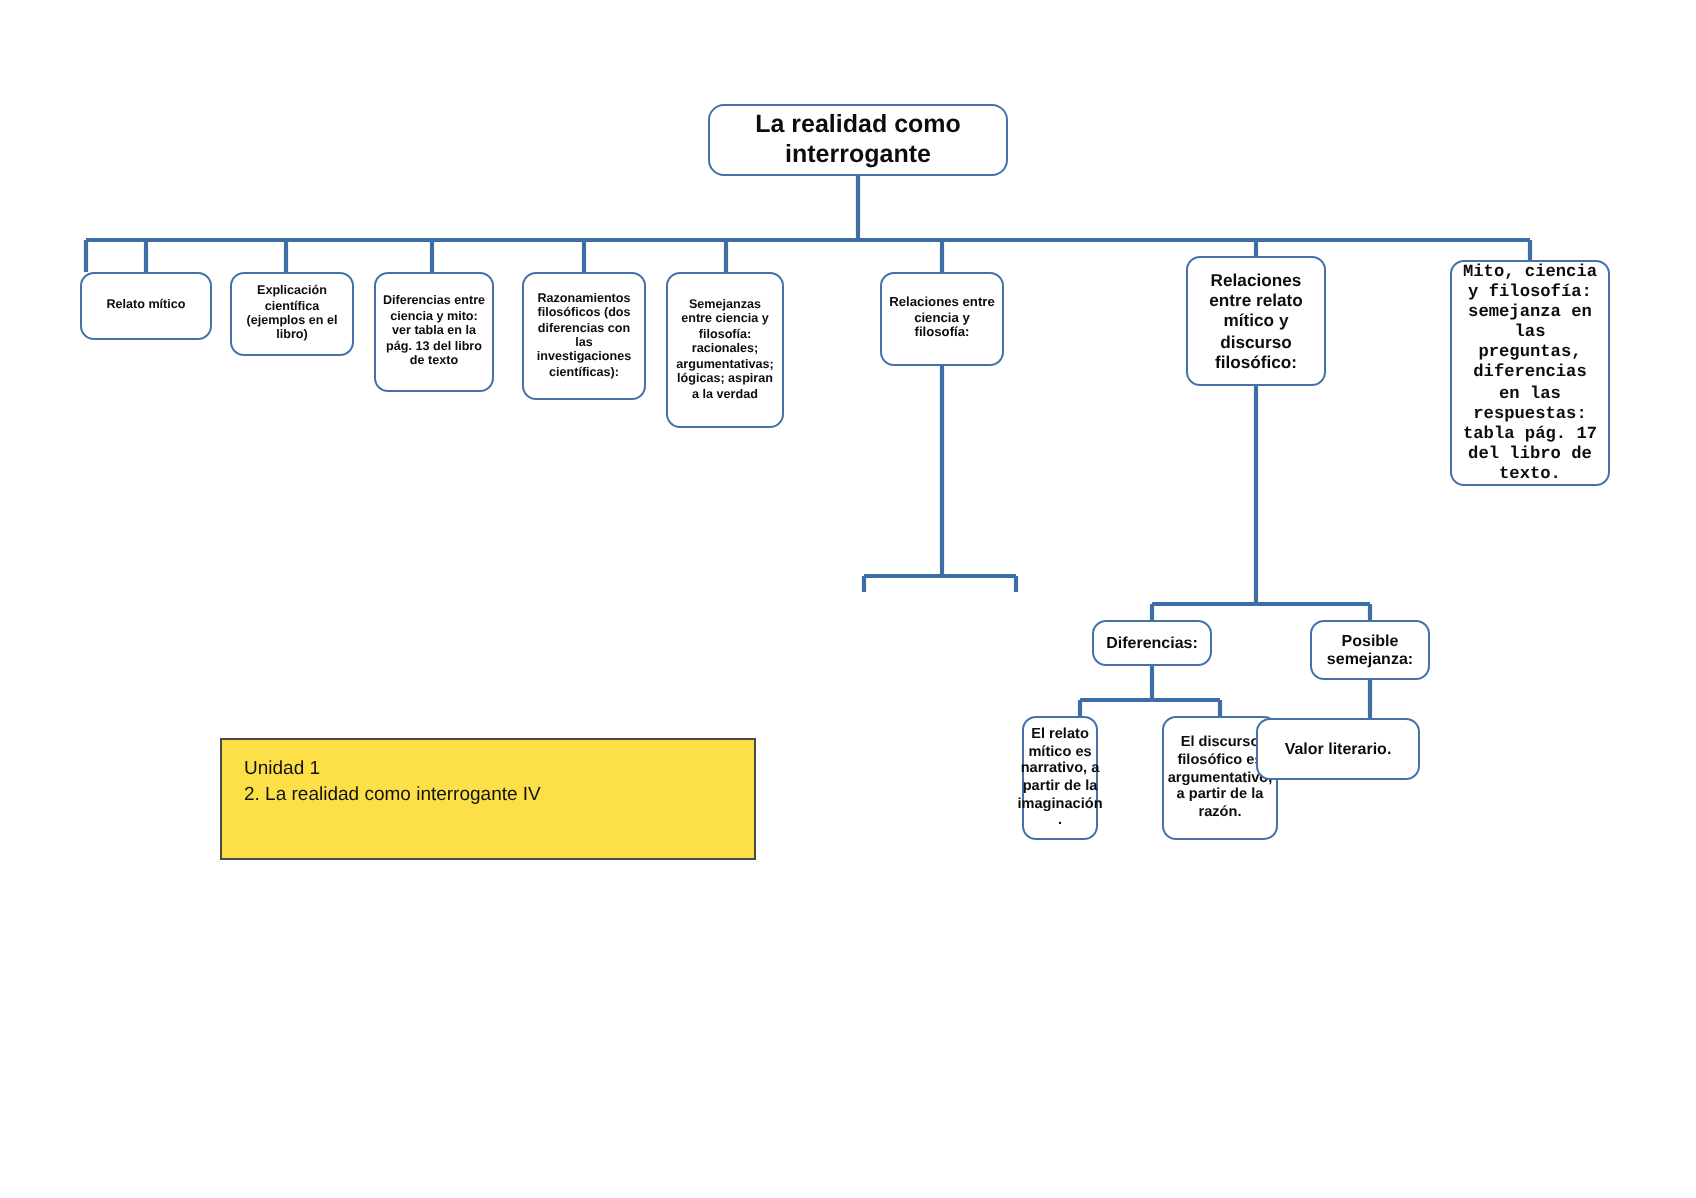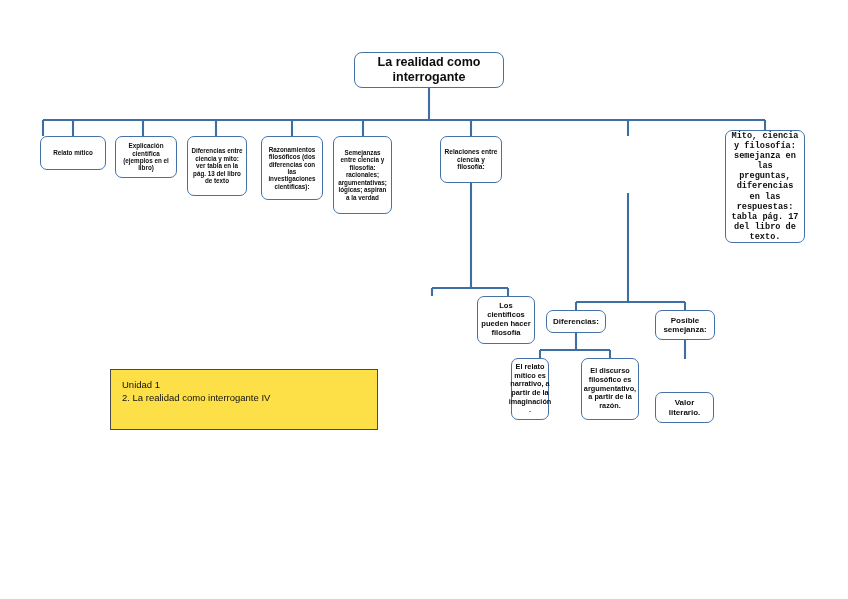--- a/index.html
+++ b/index.html
@@ -154,47 +154,47 @@
   </div>
 
   <div class="node node-lv1-small" style="left:333px; top:136px; width:59px; height:78px;">
     <span class="txt">Semejanzas entre ciencia y filosofía: racionales; argumentativas; lógicas; aspiran a la verdad</span>
   </div>
 
   <div class="node node-lv1-med" style="left:440px; top:136px; width:62px; height:47px;">
     <span class="txt">Relaciones entre ciencia y filosofía:</span>
   </div>
 
+  <div class="node node-lv1-big" style="left:593px; top:128px; width:70px; height:65px;">
+    <span class="txt">Relaciones entre relato mítico y discurso filosófico:</span>
+  </div>
 
   <div class="node node-lv1-big" style="left:725px; top:130px; width:80px; height:113px;font-family:Liberation Mono, monospace;">
     <span class="txt">Mito, ciencia y filosofía: semejanza en las preguntas, diferencias en las respuestas: tabla pág. 17 del libro de texto.</span>
   </div>
 
 
-  <div class="node node-lv2" style="left:477px; top:296px; width:58px; height:48px;">
-    <span class="txt">Los científicos pueden hacer filosofía</span>
-  </div>
 
   <div class="node node-lv2b" style="left:546px; top:310px; width:60px; height:23px;">
     <span class="txt">Diferencias:</span>
   </div>
 
   <div class="node node-lv2b" style="left:655px; top:310px; width:60px; height:30px;">
     <span class="txt">Posible semejanza:</span>
   </div>
 
   <div class="node node-lv3" style="left:511px; top:358px; width:38px; height:62px;">
     <span class="txt">El relato mítico es narrativo, a partir de la imaginación .</span>
   </div>
 
   <div class="node node-lv3" style="left:581px; top:358px; width:58px; height:62px;">
     <span class="txt">El discurso filosófico es argumentativo, a partir de la razón.</span>
   </div>
 
-  <div class="node node-lv3b" style="left:655px; top:359px; width:59px; height:31px;margin-top:33px;">
+  <div class="node node-lv3b" style="left:628px; top:359px; width:82px; height:31px;">
     <span class="txt">Valor literario.</span>
   </div>
 
   <div class="caption-box" style="left:110px; top:369px; width:268px; height:61px;">
     <span class="caption-line">Unidad 1</span>
     <span class="caption-gap"></span>
     <span class="caption-line">2. La realidad como interrogante IV</span>
   </div>
 
 </div>

